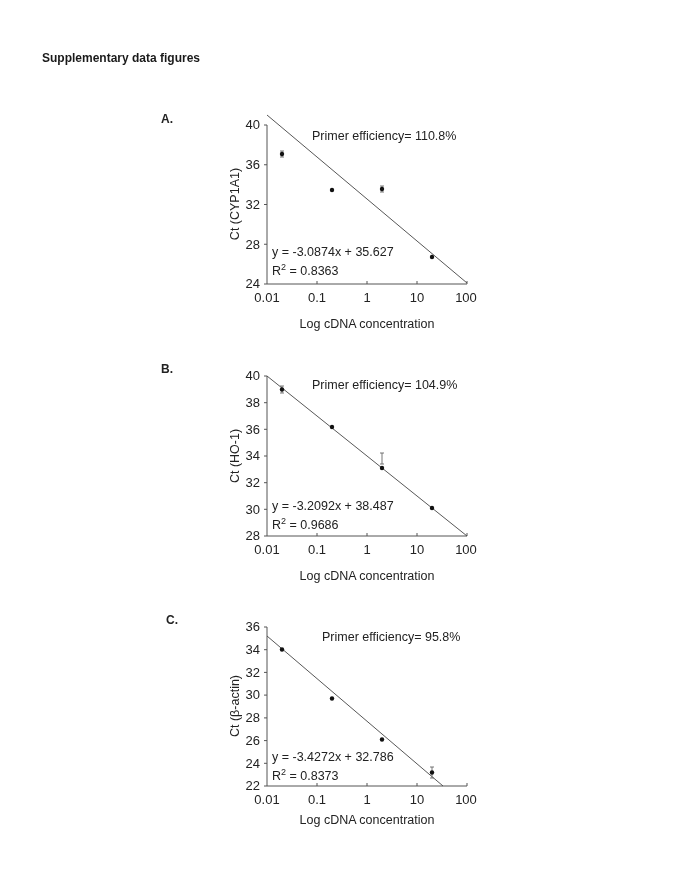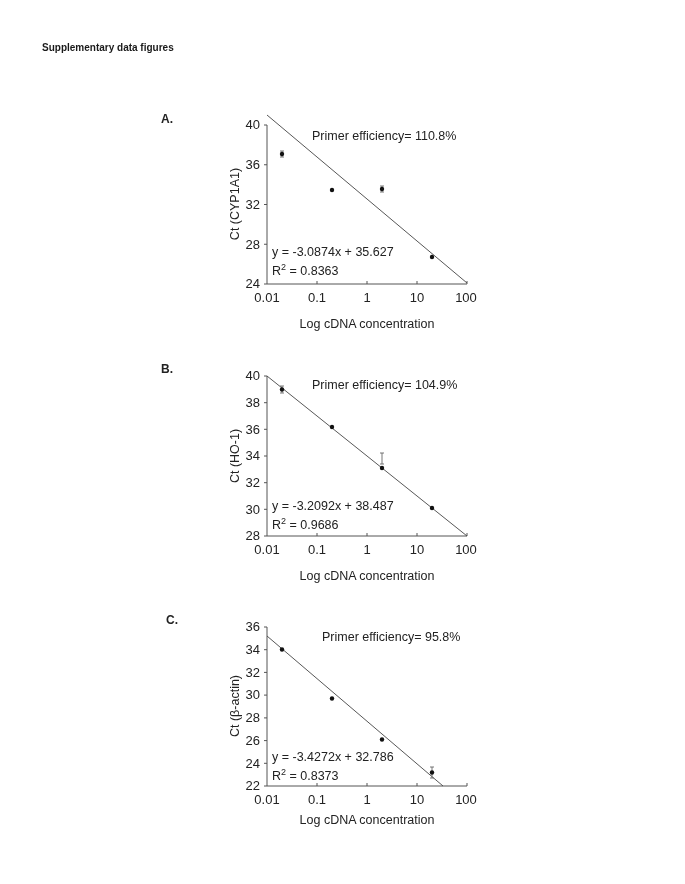--- a/index.html
+++ b/index.html
@@ -1,17 +1,17 @@
 <!DOCTYPE html>
 <html><head>
 <meta charset="utf-8">
 <style>
   html,body{margin:0;padding:0;background:#fff;}
   body{width:685px;height:884px;position:relative;overflow:hidden;font-family:"Liberation Sans",sans-serif;color:#1a1a1a;}
-  .title{position:absolute;left:42px;top:42px;font-size:10px;font-weight:bold;}
+  .title{position:absolute;left:42px;top:51px;font-size:12px;font-weight:bold;}
   .panel{position:absolute;left:0;top:0;width:685px;height:884px;}
   svg text{font-family:"Liberation Sans",sans-serif;fill:#222;}
 </style>
 </head>
 <body>
 
 <div class="title">Supplementary data figures</div>
 
 <svg class="panel" width="685" height="884" viewBox="0 0 685 884">
 

